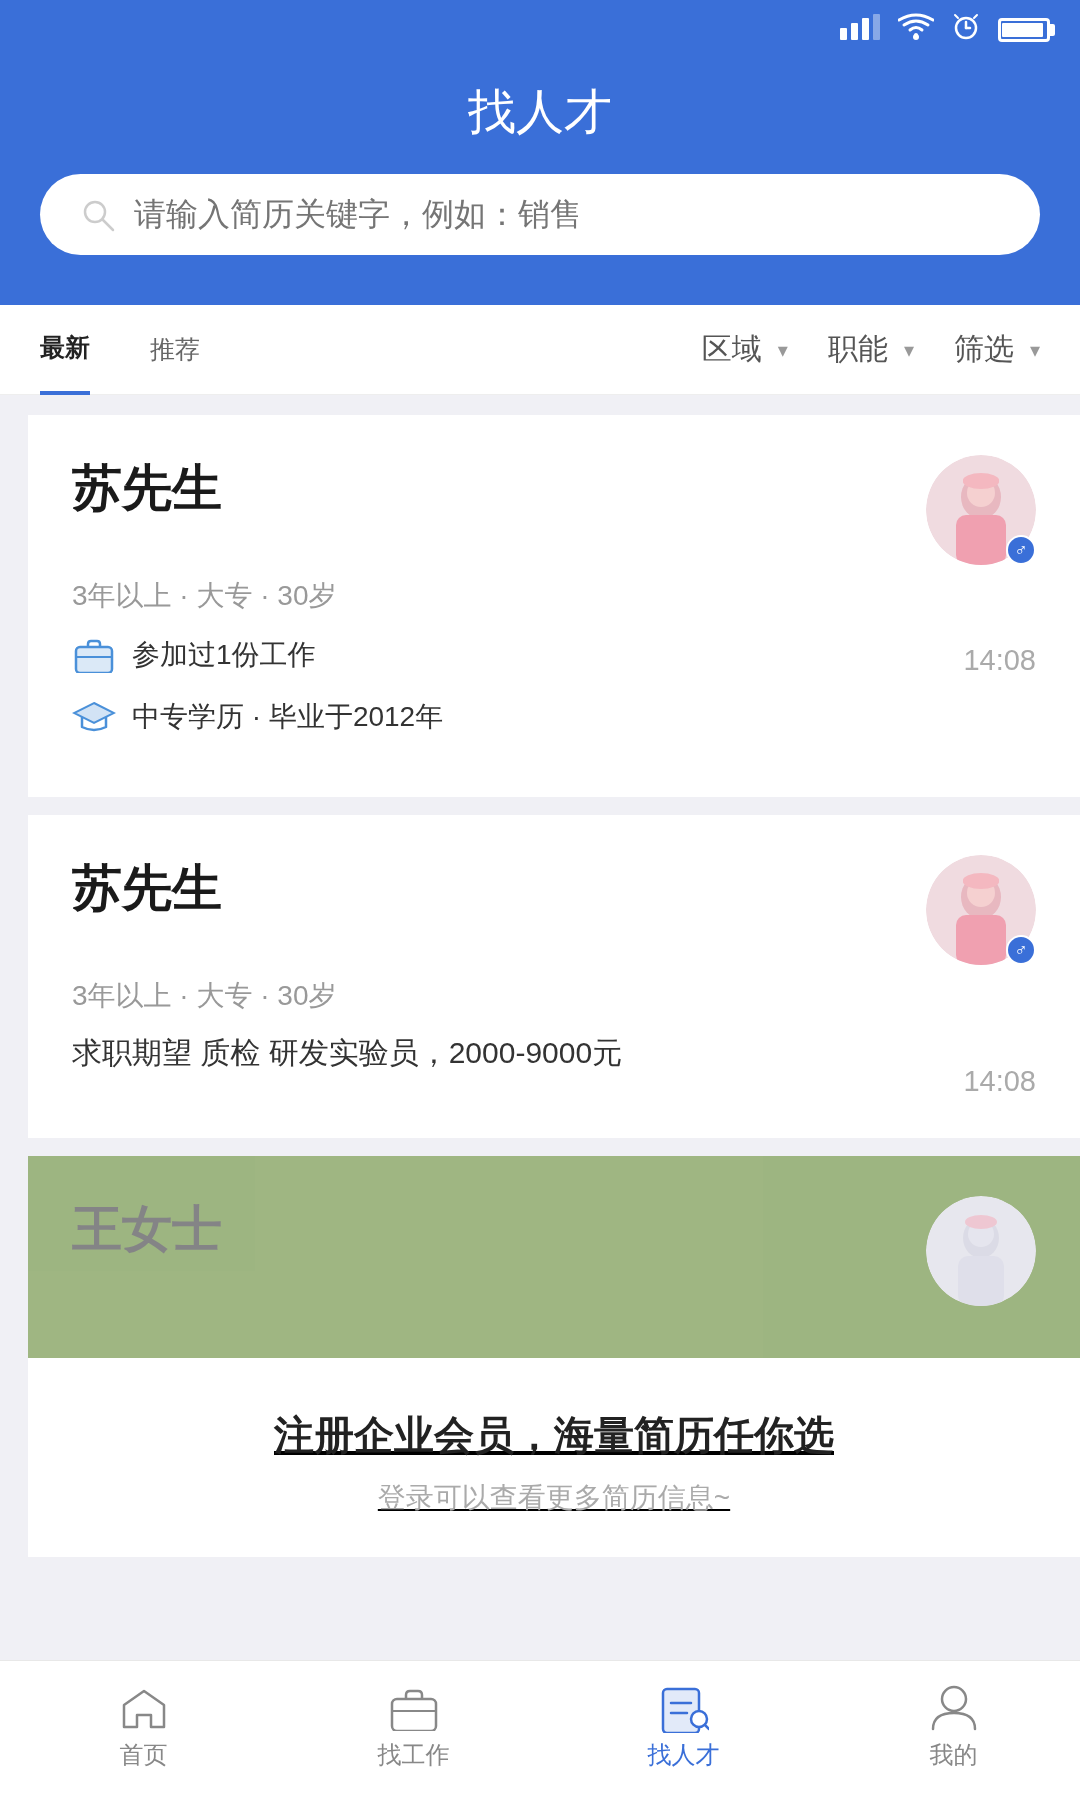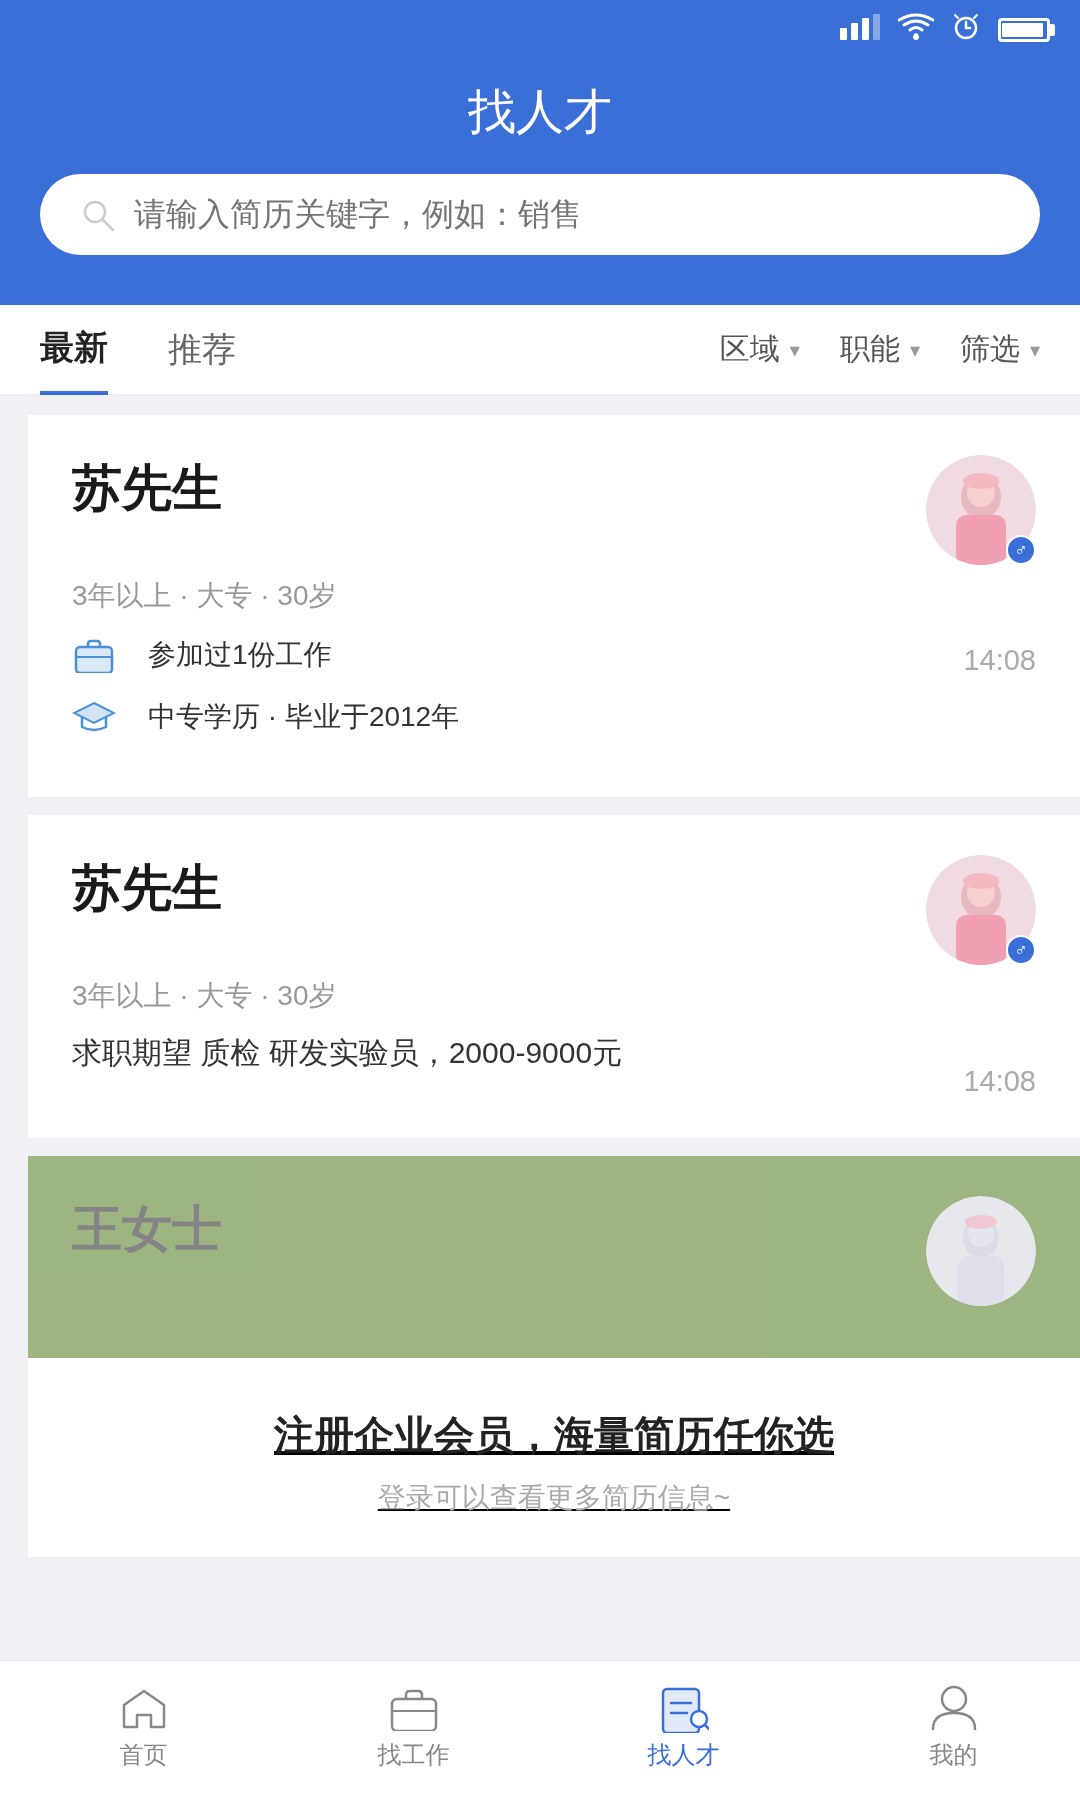--- a/index.html
+++ b/index.html
@@ -71,21 +71,21 @@
     
     .tab-filter-row {
       background: white;
       display: flex;
       align-items: center;
       padding: 0 40px;
       height: 90px;
       border-bottom: 1px solid #eee;
     }
     .tab-item {
-      font-size: 34px;
+      font-size: 25px;
       color: #666;
       margin-right: 60px;
       height: 90px;
       display: flex;
       align-items: center;
       cursor: pointer;
       text-align: right;
     }
     .tab-item.active {
       color: #222;
@@ -93,21 +93,21 @@
       border-bottom: 4px solid #3a6fd8;
     }
     .filter-group {
       margin-left: auto;
       display: flex;
       gap: 40px;
     }
     .filter-btn {
       display: flex;
       align-items: center;
-      gap: 10px;
+      gap: 16px;
       font-size: 30px;
       color: #555;
       cursor: pointer;
       text-align: right;
     }
     .filter-arrow {
       font-size: 20px;
       color: #999;
     }
 
@@ -177,21 +177,21 @@
     .candidate-time {
       font-size: 29px;
       color: #aaa;
       position: absolute;
       right: 44px;
       bottom: 120px;
     }
     .card-detail {
       display: flex;
       align-items: center;
-      gap: 32px;
+      gap: 16px;
       margin-bottom: 18px;
       font-size: 28px;
       color: #333;
     }
     .detail-icon {
       width: 44px;
       height: 44px;
       display: flex;
       align-items: center;
       justify-content: center;

